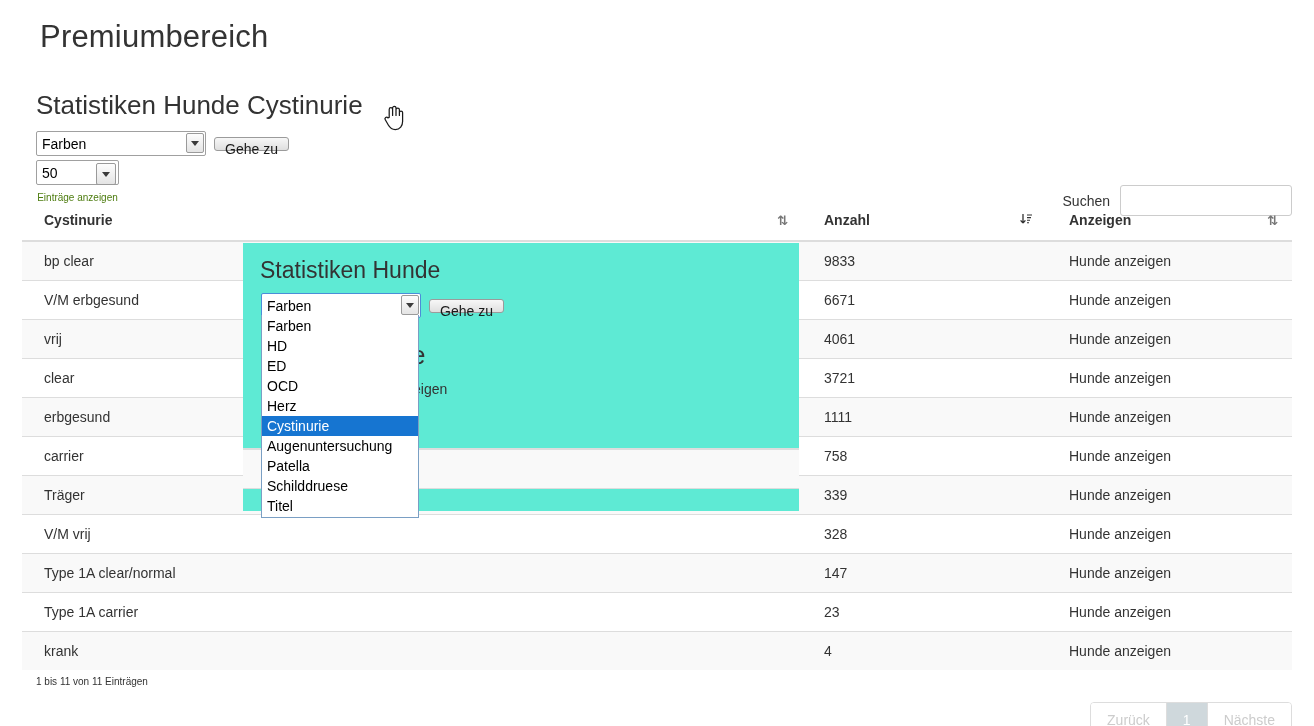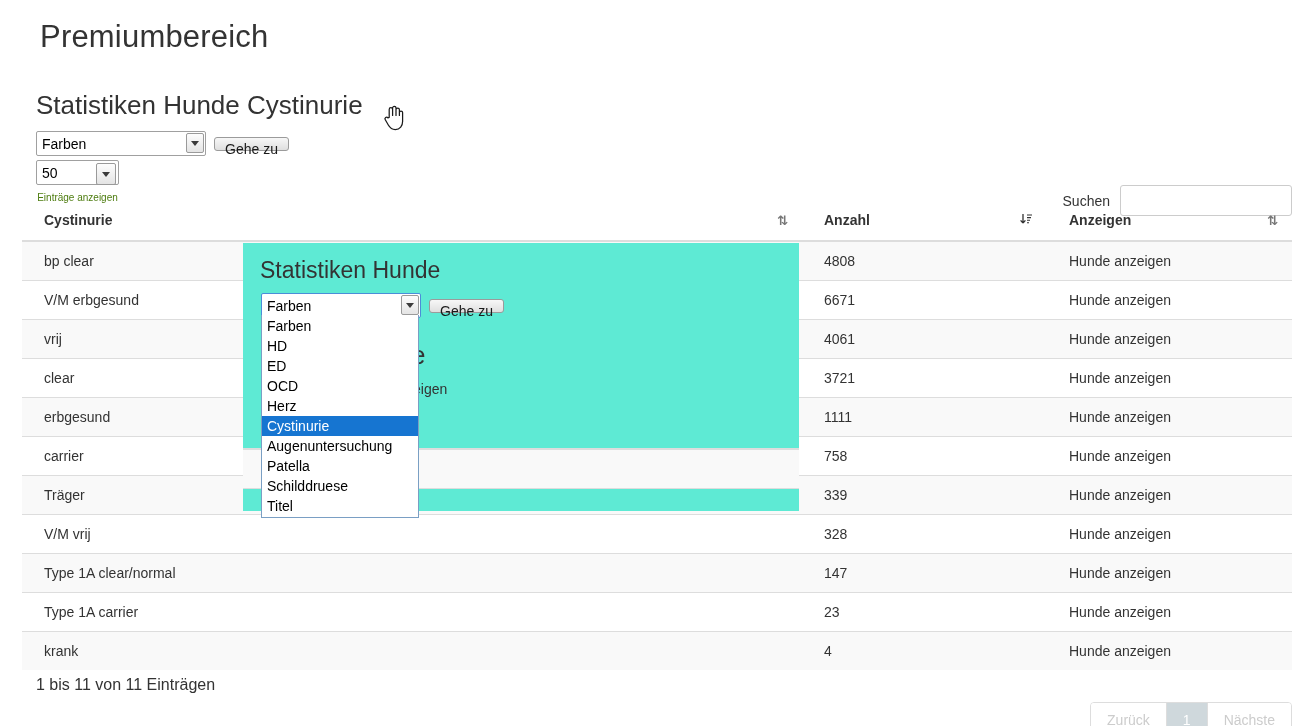--- a/index.html
+++ b/index.html
@@ -86,21 +86,21 @@
     font-size: 14px; color: #333; padding: 11px 22px;
     border-top: 1px solid #dddddd; white-space: nowrap;
   }
   table.dt tbody tr.odd td { background: #f9f9f9; }
   table.dt tbody tr.even td { background: #ffffff; }
   .col-a { width: 780px; }
   .col-b { width: 245px; }
   .col-c { width: 245px; }
 
   
-  .dt-info { position: absolute; left: 36px; top: 676px; font-size: 16px; color: #333; }
+  .dt-info { position: absolute; left: 36px; top: 676px; font-size: 10px; color: #333; }
   .pager { position: absolute; right: 22px; top: 670px; display: flex;
            border: 1px solid #dddddd; border-radius: 4px; overflow: hidden; background: #fff; margin-top: 32px; }
   .pager .pg {
     padding: 7px 16px; font-size: 14px; line-height: 20px; border-right: 1px solid #dddddd;
     color: #cccccc; background: #fff; cursor: default; white-space: nowrap;
   }
   .pager .pg:last-child { border-right: none; }
   .pager .pg.active { background: #cfd8dc; color: #ffffff; }
 
   
@@ -192,21 +192,21 @@
         </th>
         <th>
           <span>Anzeigen</span>
           <span class="sort-ic">⇅</span>
         </th>
       </tr>
     </thead>
     <tbody>
       <tr class="odd">
           <td>bp clear</td>
-          <td>4808</td>
+          <td>9833</td>
           <td>Hunde anzeigen</td>
         </tr>
       <tr class="even">
           <td>V/M erbgesund</td>
           <td>6671</td>
           <td>Hunde anzeigen</td>
         </tr>
       <tr class="odd">
           <td>vrij</td>
           <td>4061</td>

